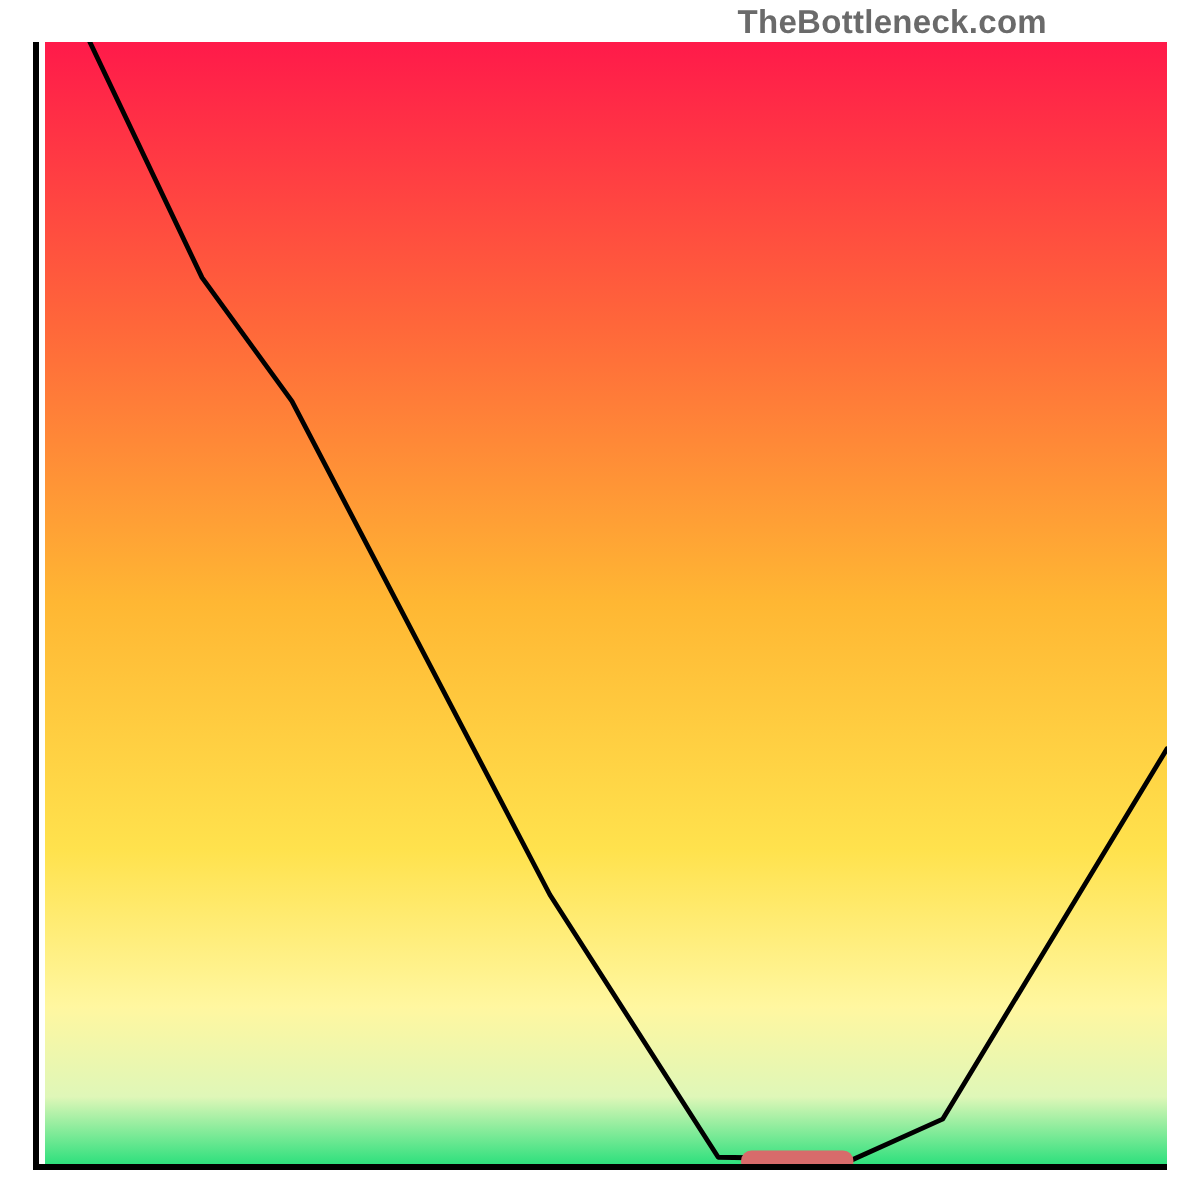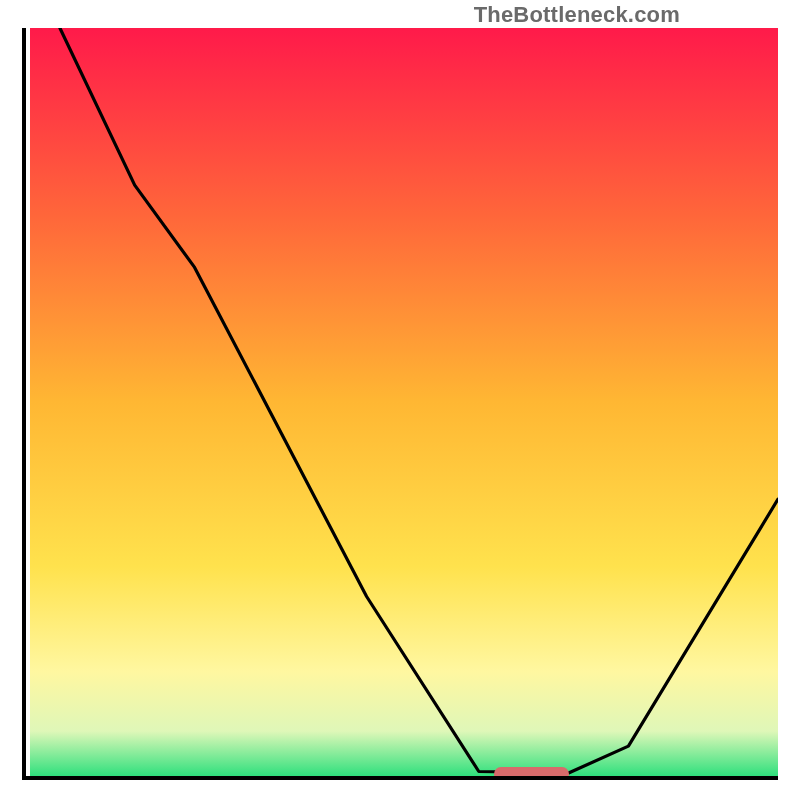--- a/index.html
+++ b/index.html
@@ -8,20 +8,21 @@
     width: 800px;
     height: 800px;
     overflow: hidden;
     background: #ffffff;
     font-family: Arial, Helvetica, sans-serif;
   }
   .container {
     position: relative;
     width: 688px;
     height: 800px;
+    padding-left: 18px;
   }
   .watermark {
     position: absolute;
     top: 2px;
     right: 8px;
     font-size: 22px;
     font-weight: 600;
     color: #6a6a6a;
     letter-spacing: 0.2px;
     z-index: 10;

